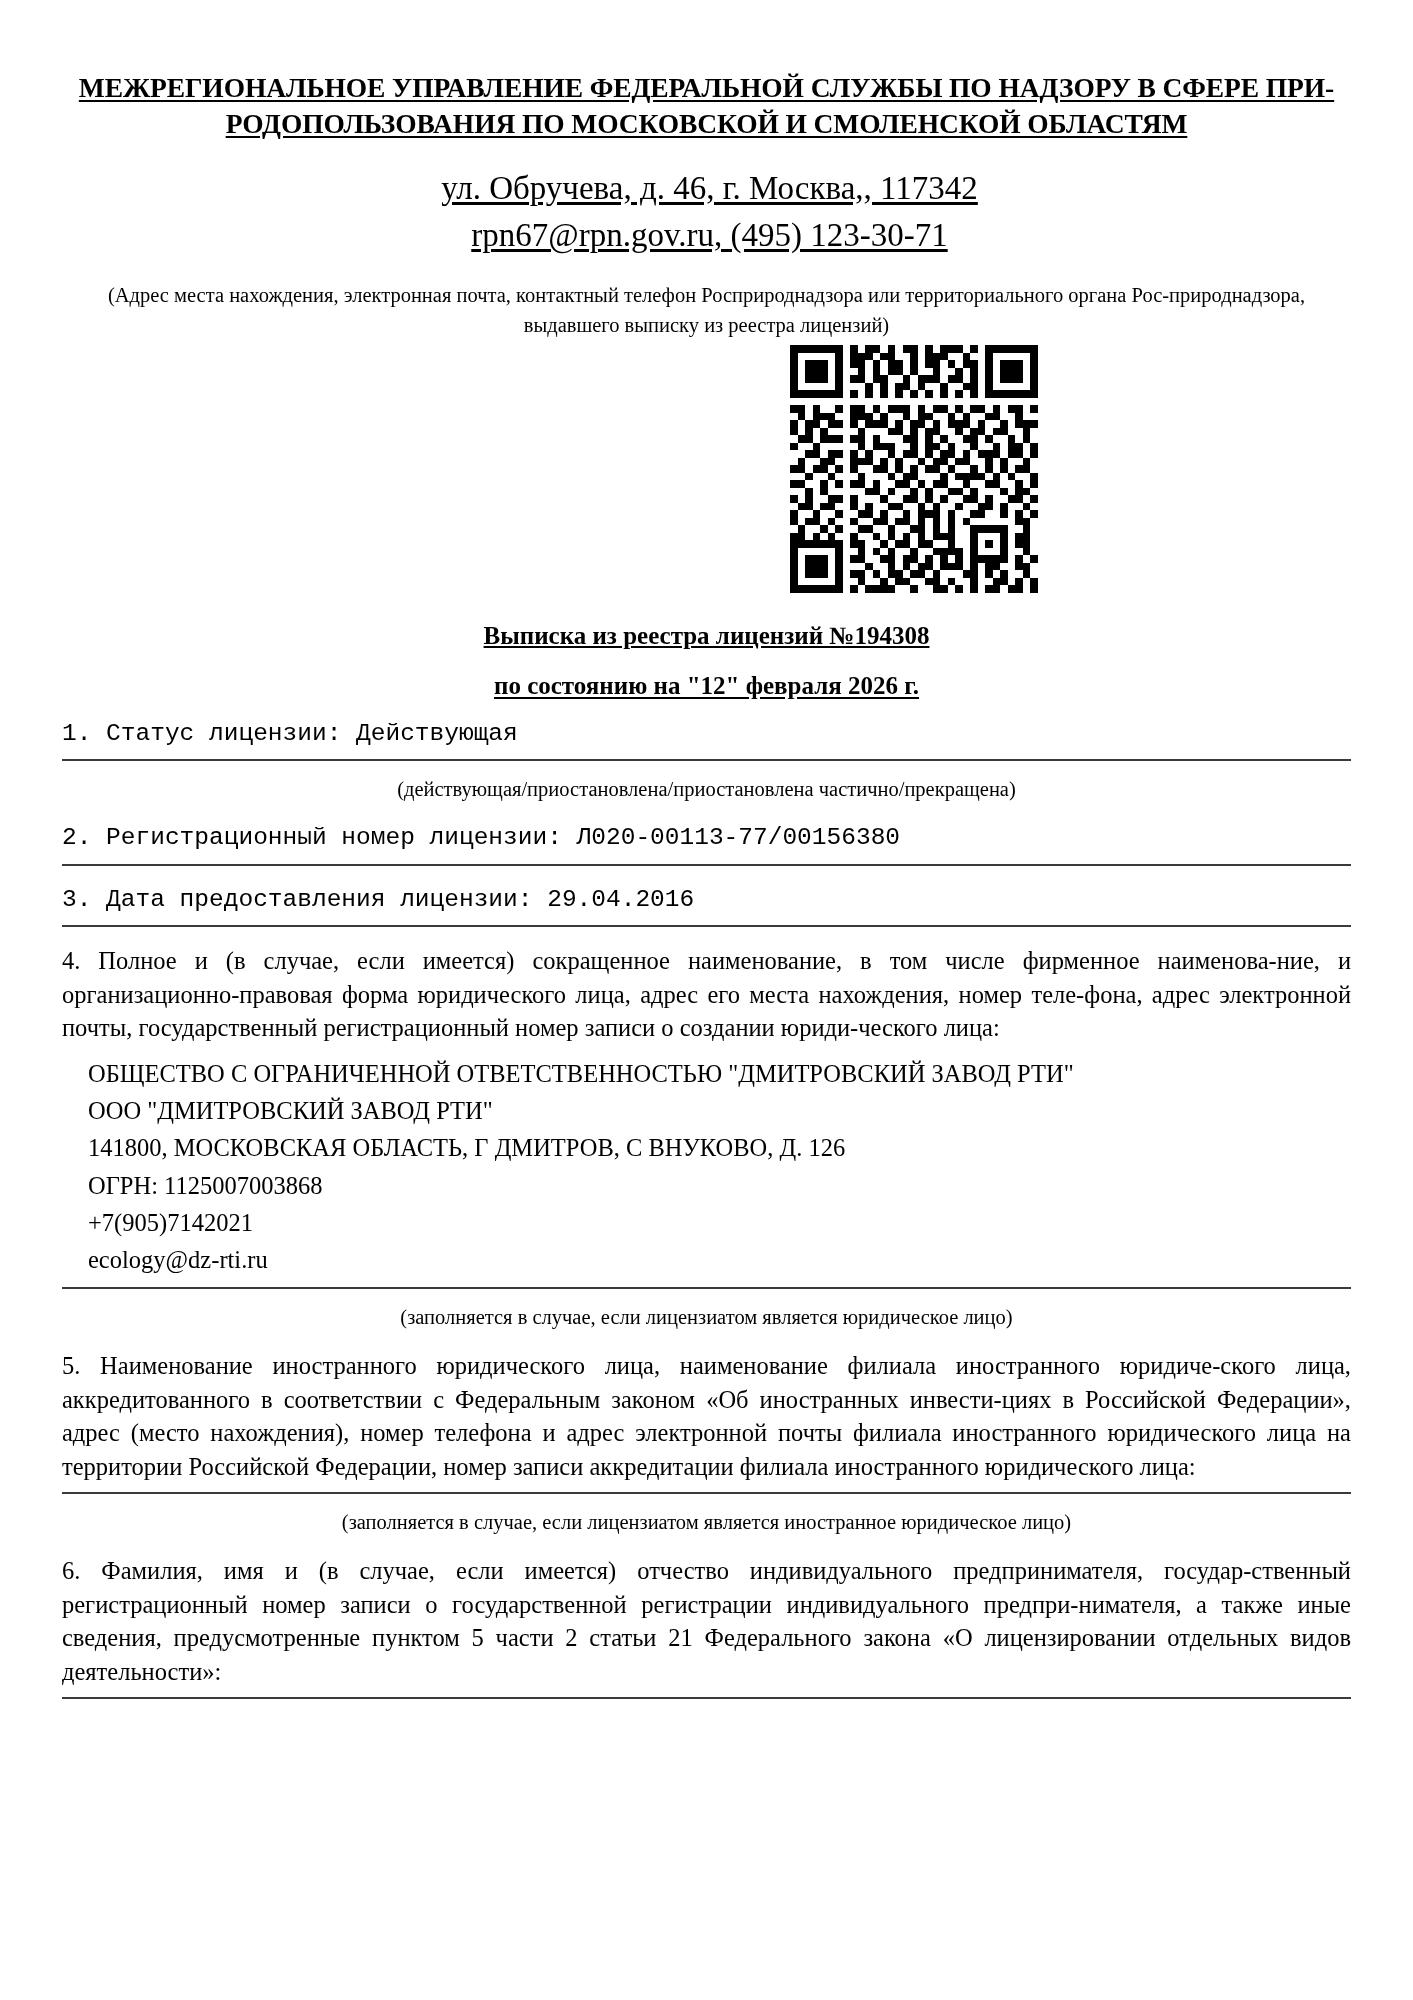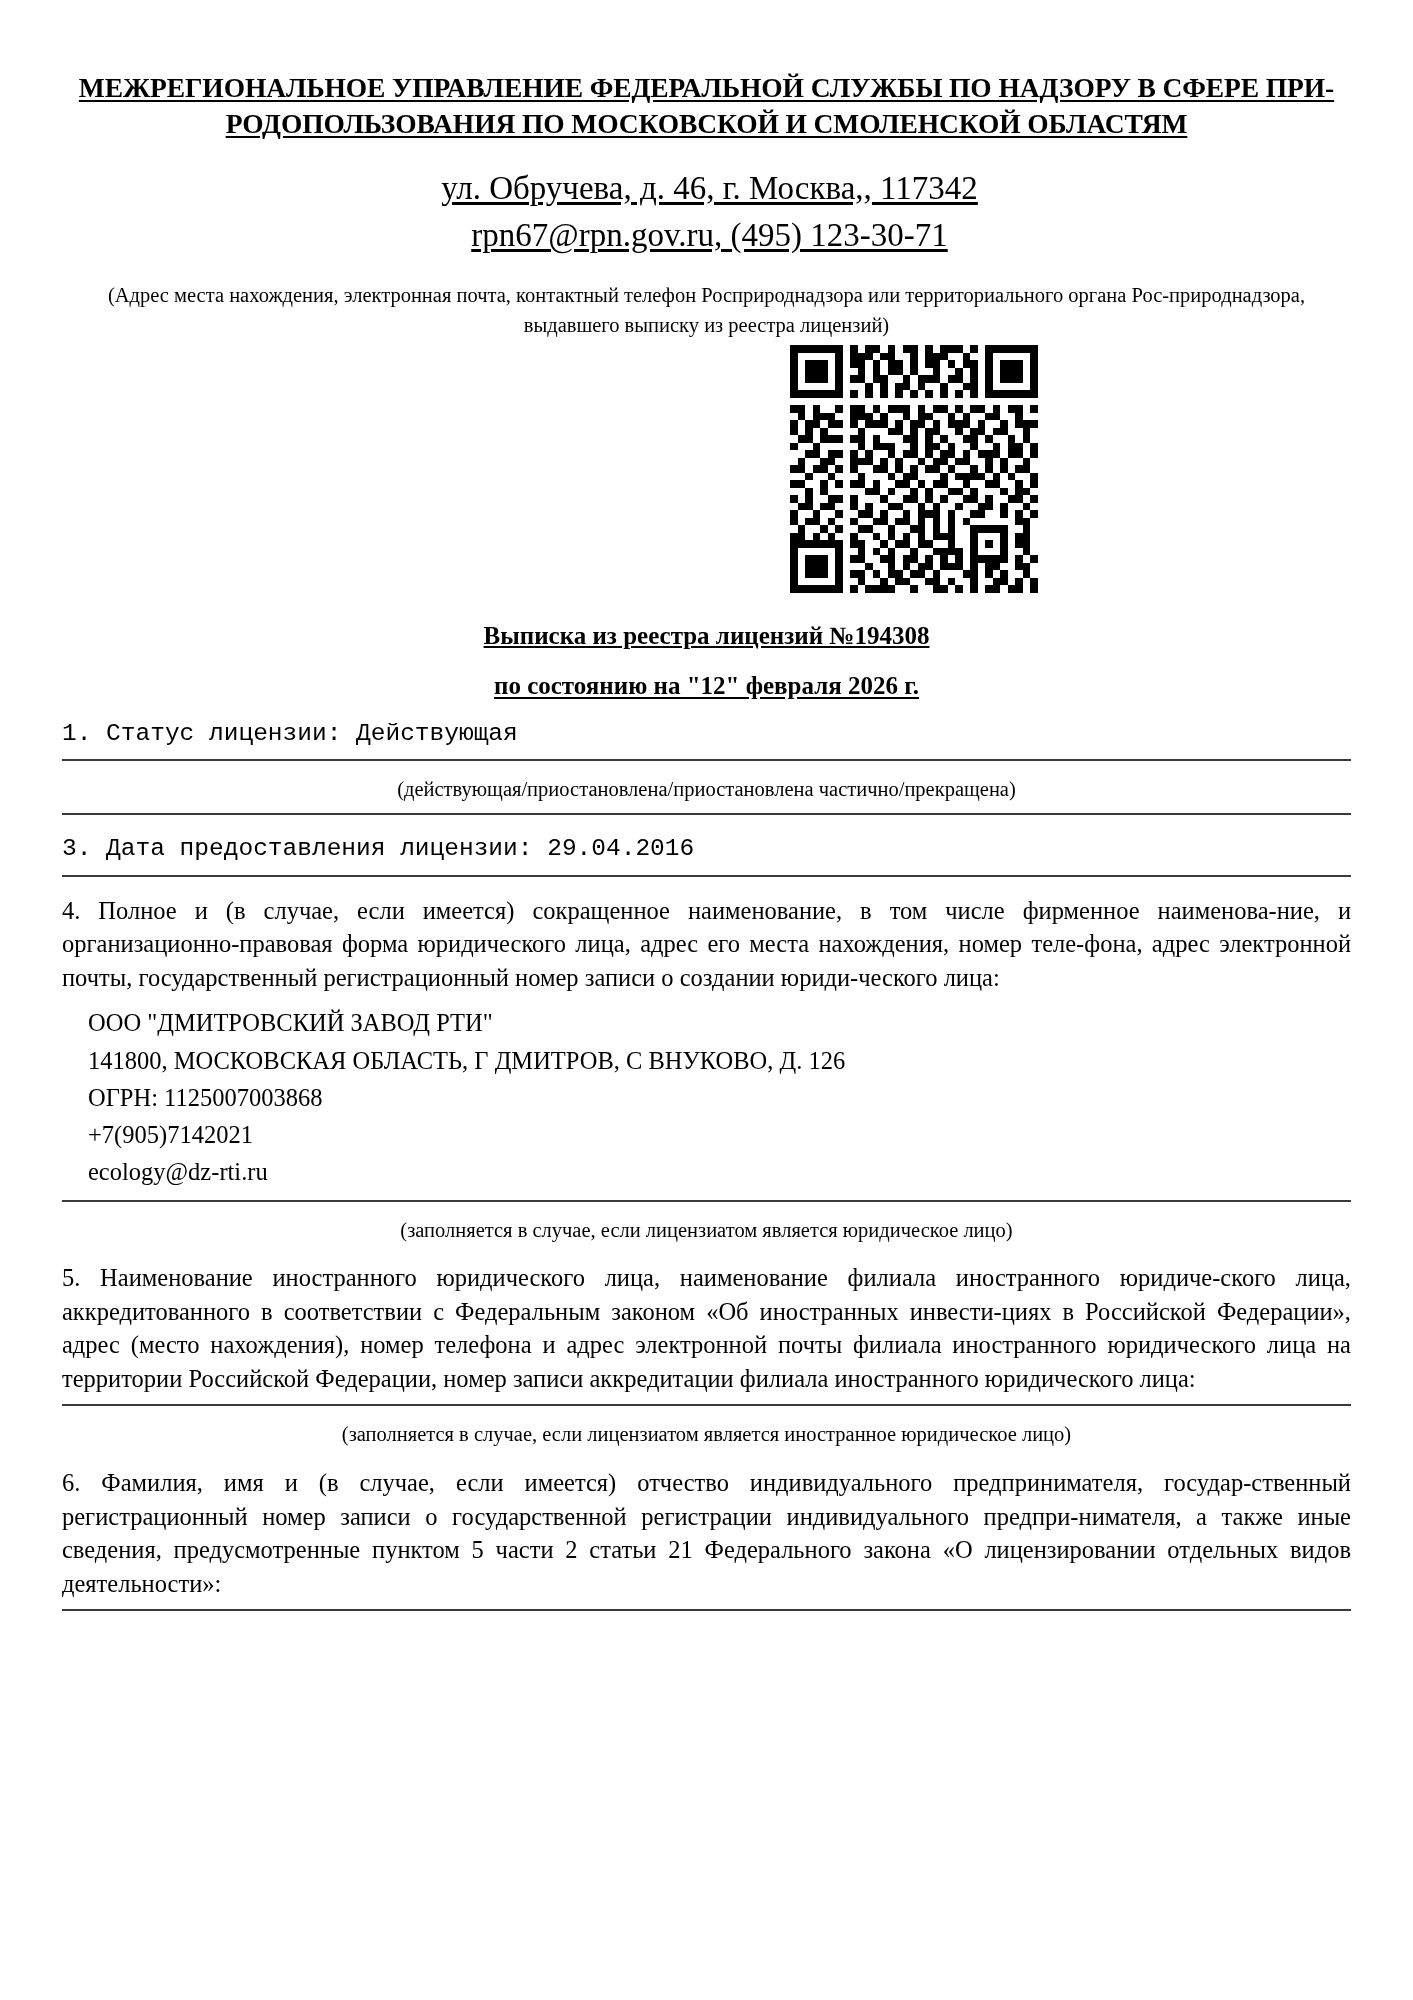--- a/index.html
+++ b/index.html
@@ -500,28 +500,30 @@
   </div>
 
   <div style="height:248px"></div>
   <div class="extract-title">Выписка из реестра лицензий №194308</div>
   <div class="extract-date"><span class="ul">по состоянию на "12" февраля 2026 г.</span></div>
 
   <div class="item nojust">1. Статус лицензии: Действующая</div>
   <hr class="hr">
   <div class="note">(действующая/приостановлена/приостановлена частично/прекращена)</div>
 
+  <div class="item nojust">2. Регистрационный номер лицензии: Л020-00113-77/00156380</div>
   <hr class="hr">
 
   <div class="item nojust">3. Дата предоставления лицензии: 29.04.2016</div>
   <hr class="hr">
 
   <div class="item">4. Полное и (в случае, если имеется) сокращенное наименование, в том числе фирменное наименова-ние, и организационно-правовая форма юридического лица, адрес его места нахождения, номер теле-фона, адрес электронной почты, государственный регистрационный номер записи о создании юриди-ческого лица:</div>
 
   <div class="entity-block">
+    <div class="entity-line">ОБЩЕСТВО С ОГРАНИЧЕННОЙ ОТВЕТСТВЕННОСТЬЮ "ДМИТРОВСКИЙ ЗАВОД РТИ"</div>
     <div class="entity-line">ООО "ДМИТРОВСКИЙ ЗАВОД РТИ"</div>
     <div class="entity-line">141800, МОСКОВСКАЯ ОБЛАСТЬ, Г ДМИТРОВ, С ВНУКОВО, Д. 126</div>
     <div class="entity-line">ОГРН: 1125007003868</div>
     <div class="entity-line">+7(905)7142021</div>
     <div class="entity-line">ecology@dz-rti.ru</div>
   </div>
 
   <hr class="hr">
   <div class="note">(заполняется в случае, если лицензиатом является юридическое лицо)</div>
 

